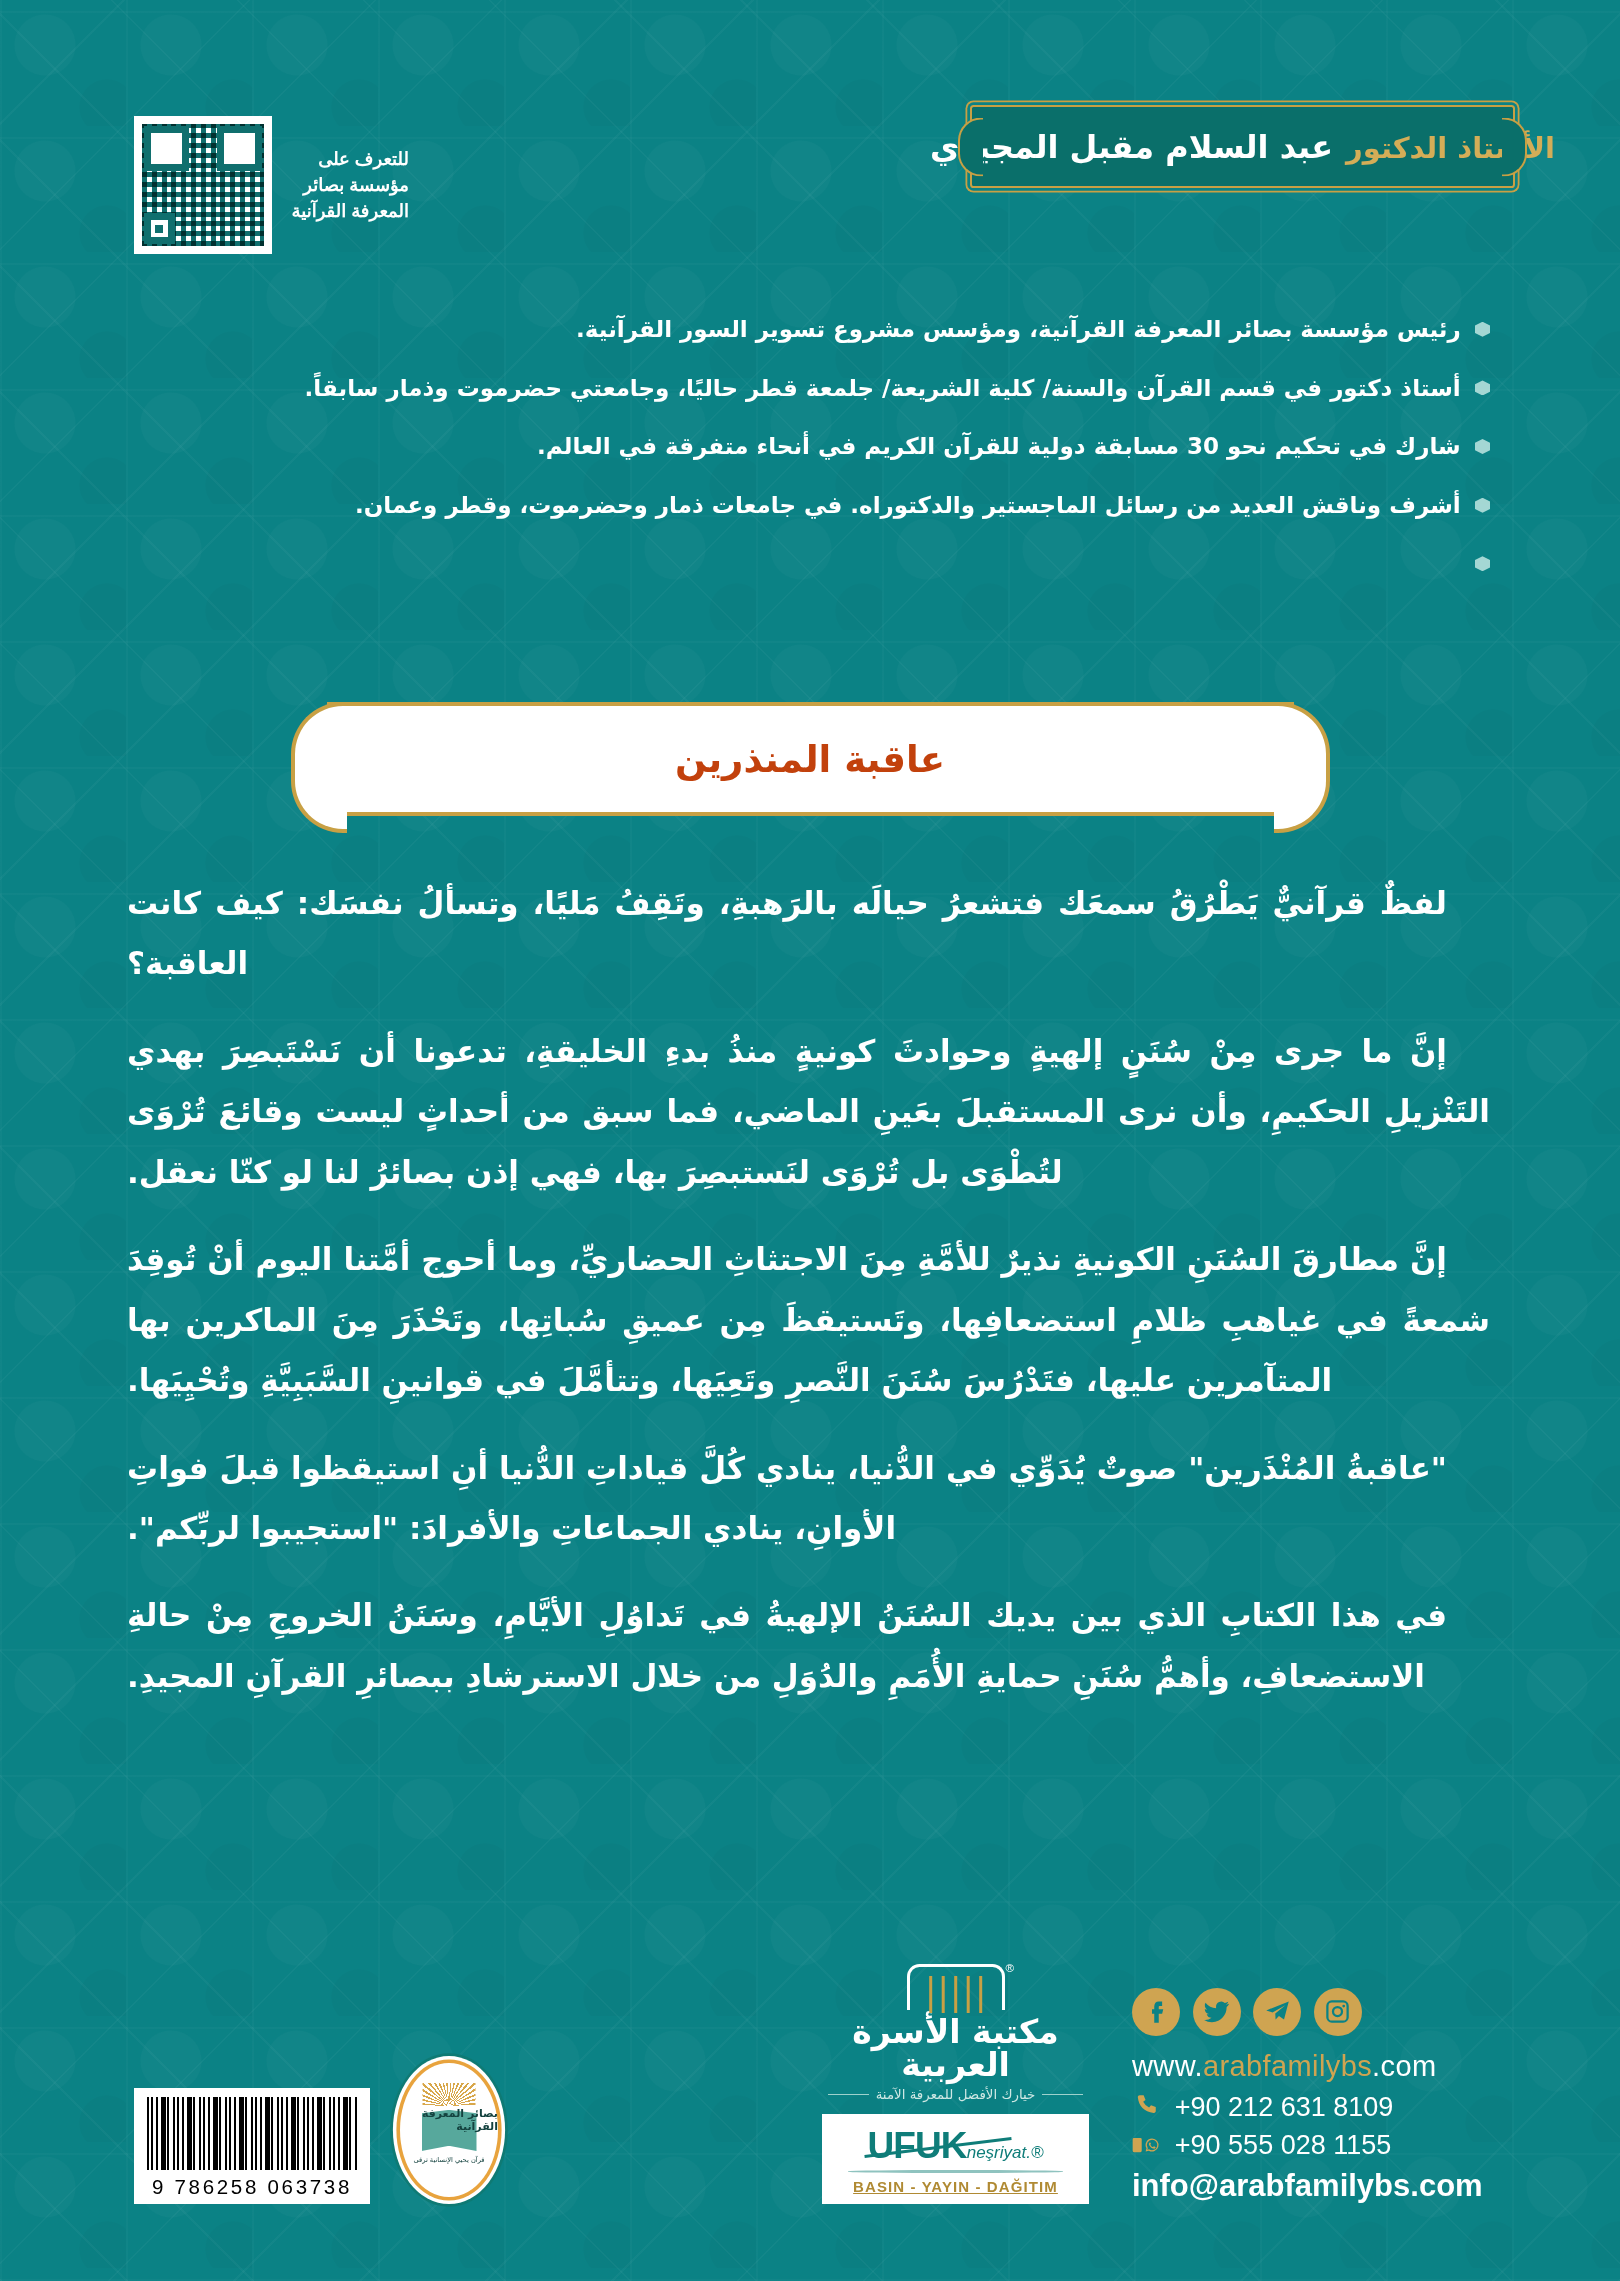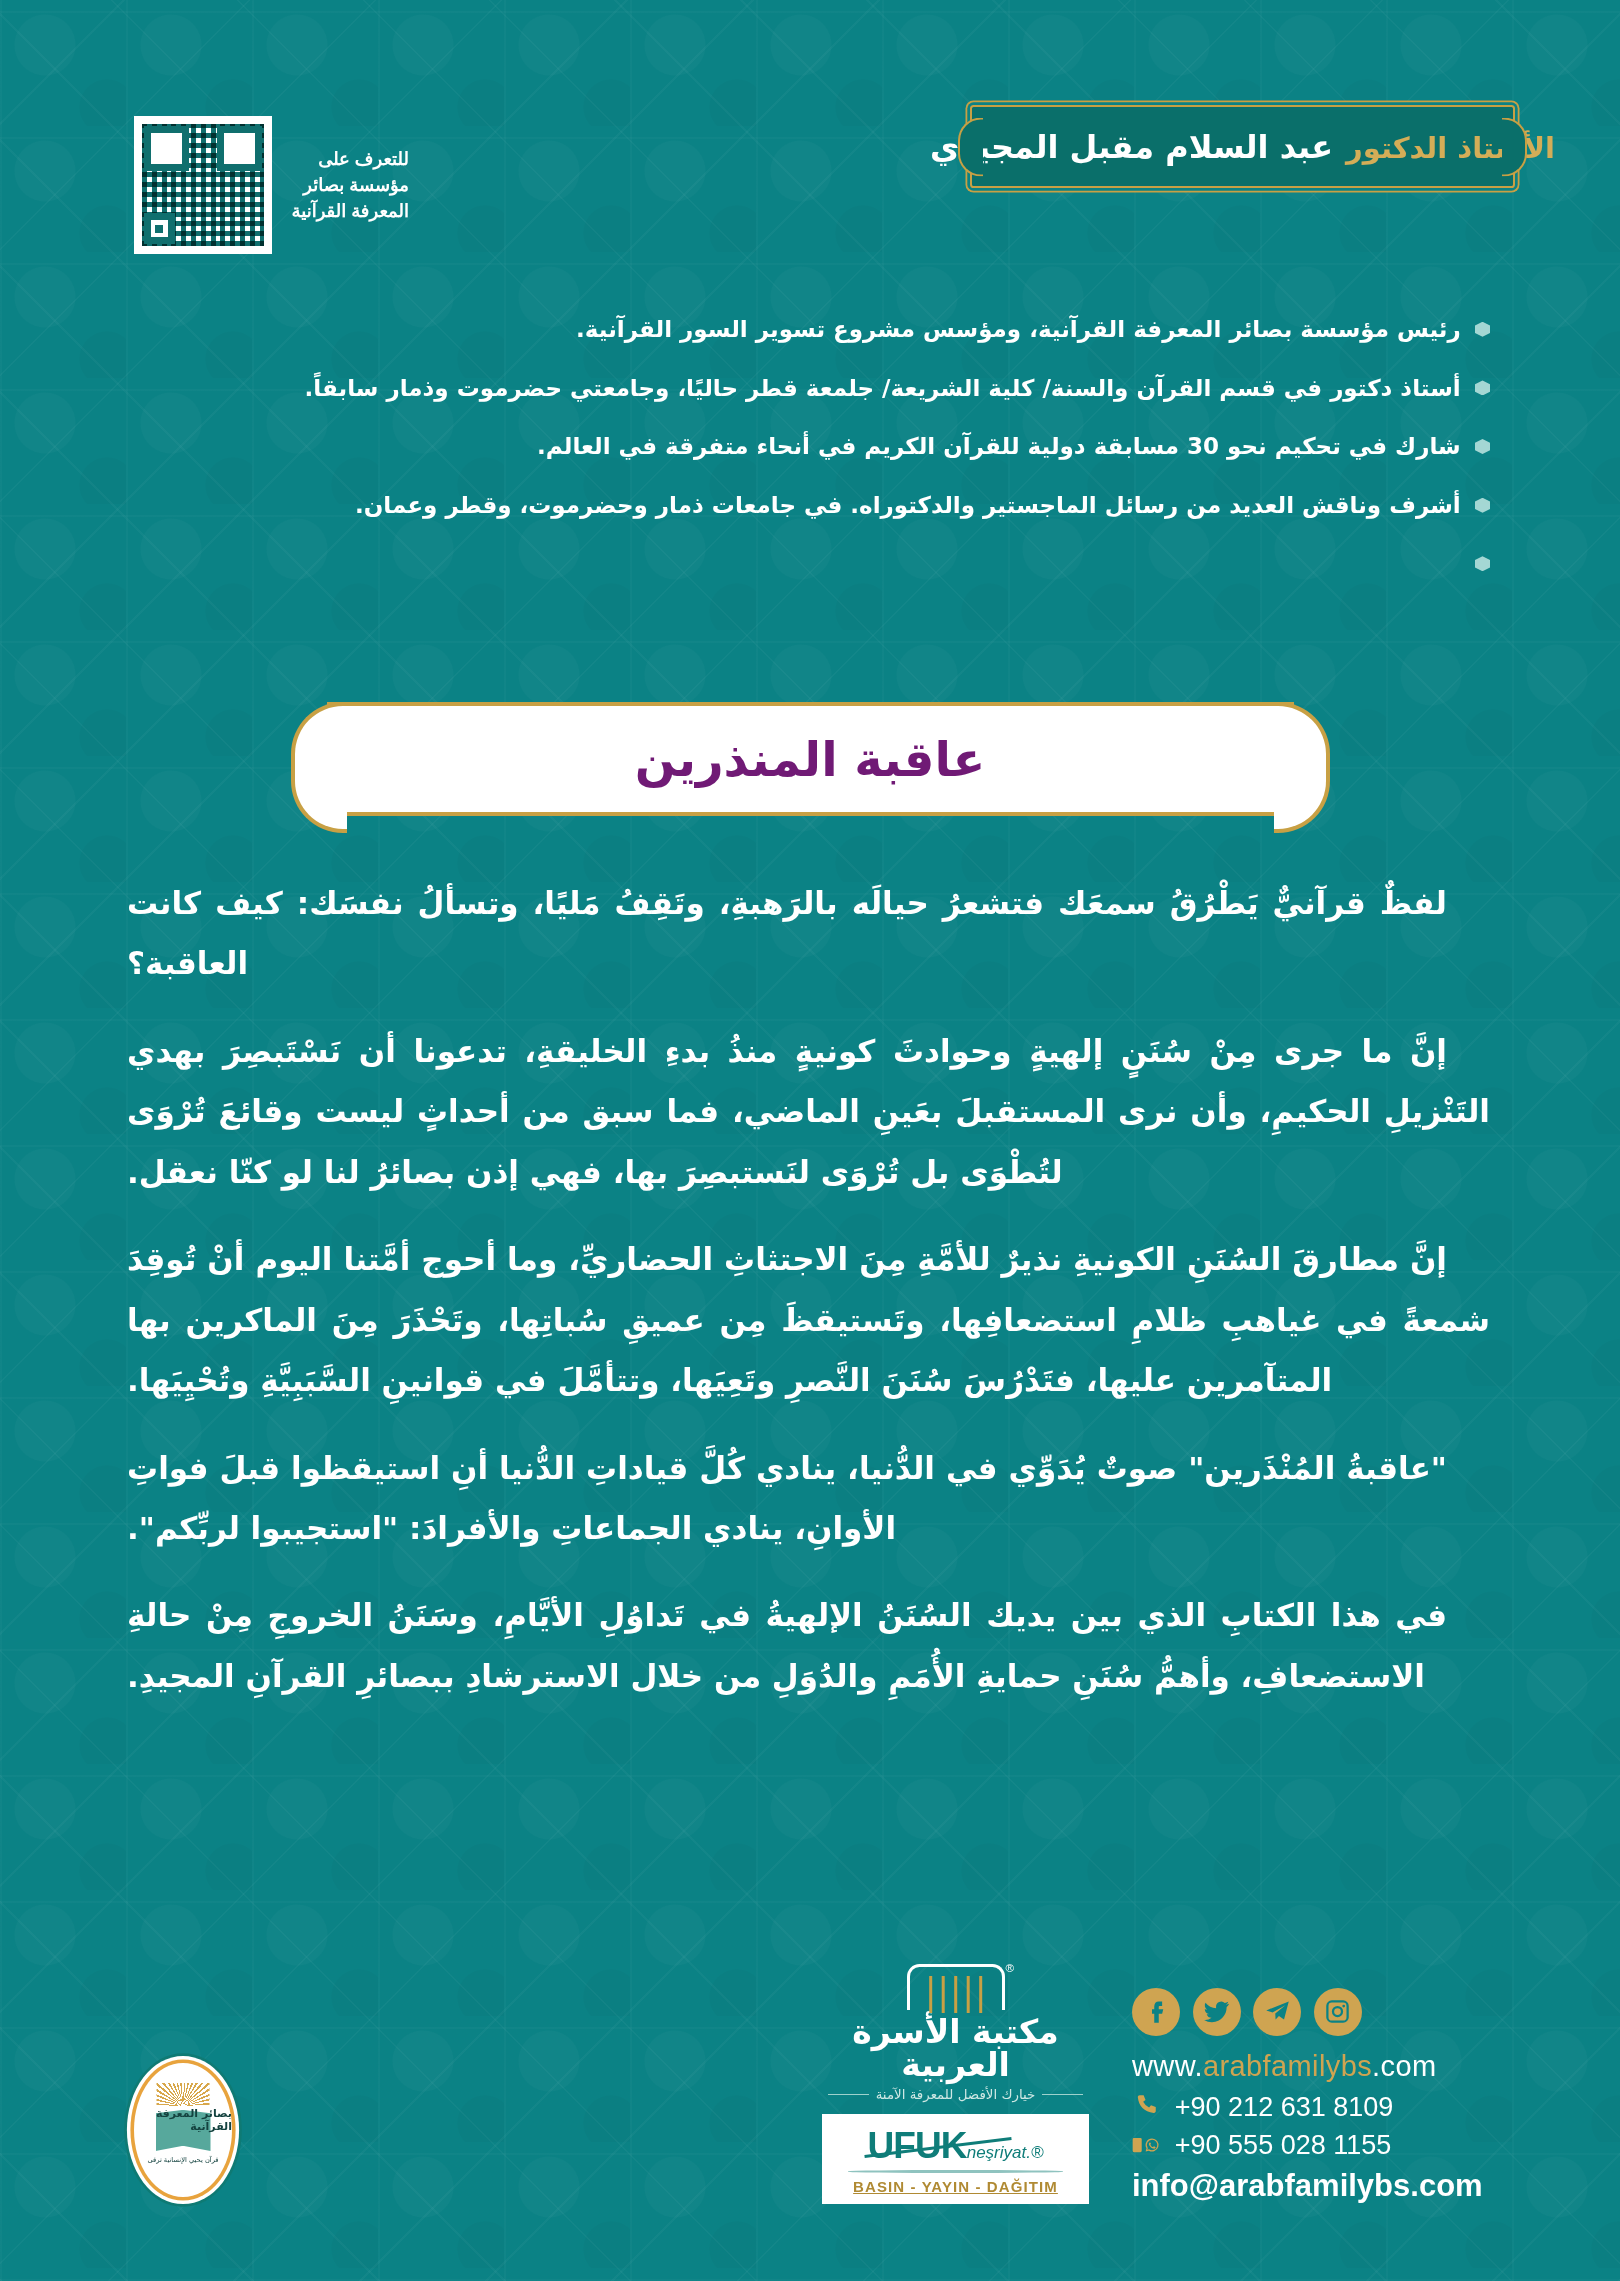--- a/index.html
+++ b/index.html
@@ -120,21 +120,21 @@
     border-bottom:4.5px solid #c8a044;
     display:flex; align-items:center; justify-content:center;
   }
   .cartouche::before,.cartouche::after{
     content:""; position:absolute; top:-4.5px; width:52px; height:123px;
     background:#ffffff; border:4.5px solid #c8a044;
   }
   .cartouche::before{ left:-36px; border-radius:52px 0 0 52px; border-right:none; }
   .cartouche::after{ right:-36px; border-radius:0 52px 52px 0; border-left:none; }
   .book-title{
-    color:#701a75; font-size:48px; font-weight:700; direction:rtl;
+    color:#c2410c; font-size:37px; font-weight:700; direction:rtl;
     font-family:"DejaVu Sans",sans-serif; letter-spacing:0.9px;
     position:relative; z-index:3;
   }
 
   
   .body-copy{
     position:absolute; top:873px; right:130px; width:1363px;
     direction:rtl; text-align:justify;
     color:#ffffff;
   }
@@ -323,20 +323,24 @@
   <div class="body-copy">
     <p class="para">لفظٌ قرآنيٌّ يَطْرُقُ سمعَك فتشعرُ حيالَه بالرَهبةِ، وتَقِفُ مَليًا، وتسألُ نفسَك: كيف كانت العاقبة؟</p>
     <p class="para">إنَّ ما جرى مِنْ سُنَنٍ إلهيةٍ وحوادثَ كونيةٍ منذُ بدءِ الخليقةِ، تدعونا أن نَسْتَبصِرَ بهدي التَنْزيلِ الحكيمِ، وأن نرى المستقبلَ بعَينِ الماضي، فما سبق من أحداثٍ ليست وقائعَ تُرْوَى لتُطْوَى بل تُرْوَى لنَستبصِرَ بها، فهي إذن بصائرُ لنا لو كنّا نعقل.</p>
     <p class="para">إنَّ مطارقَ السُنَنِ الكونيةِ نذيرٌ للأمَّةِ مِنَ الاجتثاثِ الحضاريِّ، وما أحوج أمَّتنا اليوم أنْ تُوقِدَ شمعةً في غياهبِ ظلامِ استضعافِها، وتَستيقظَ مِن عميقِ سُباتِها، وتَحْذَرَ مِنَ الماكرين بها المتآمرين عليها، فتَدْرُسَ سُنَنَ النَّصرِ وتَعِيَها، وتتأمَّلَ في قوانينِ السَّبَبِيَّةِ وتُحْيِيَها.</p>
     <p class="para">"عاقبةُ المُنْذَرين" صوتٌ يُدَوِّي في الدُّنيا، ينادي كُلَّ قياداتِ الدُّنيا أنِ استيقظوا قبلَ فواتِ الأوانِ، ينادي الجماعاتِ والأفرادَ: "استجيبوا لربِّكم".</p>
     <p class="para">في هذا الكتابِ الذي بين يديك السُنَنُ الإلهيةُ في تَداوُلِ الأيَّامِ، وسَنَنُ الخروجِ مِنْ حالةِ الاستضعافِ، وأهمُّ سُنَنِ حمايةِ الأُمَمِ والدُوَلِ من خلال الاسترشادِ ببصائرِ القرآنِ المجيدِ.</p>
   </div>
 
   <div class="footer">
 
+    <div class="barcode">
+      <div class="bars"></div>
+      <div class="isbn">9  786258  063738</div>
+    </div>
 
     <div class="seal">
       <div class="seal-rays"></div>
       <div class="seal-book"></div>
       <div class="seal-txt">بصائر المعرفة القرآنية</div>
       <div class="seal-tag">قرآن يحيي الإنسانية ترقى</div>
     </div>
 
     <div class="pub-block">
 

